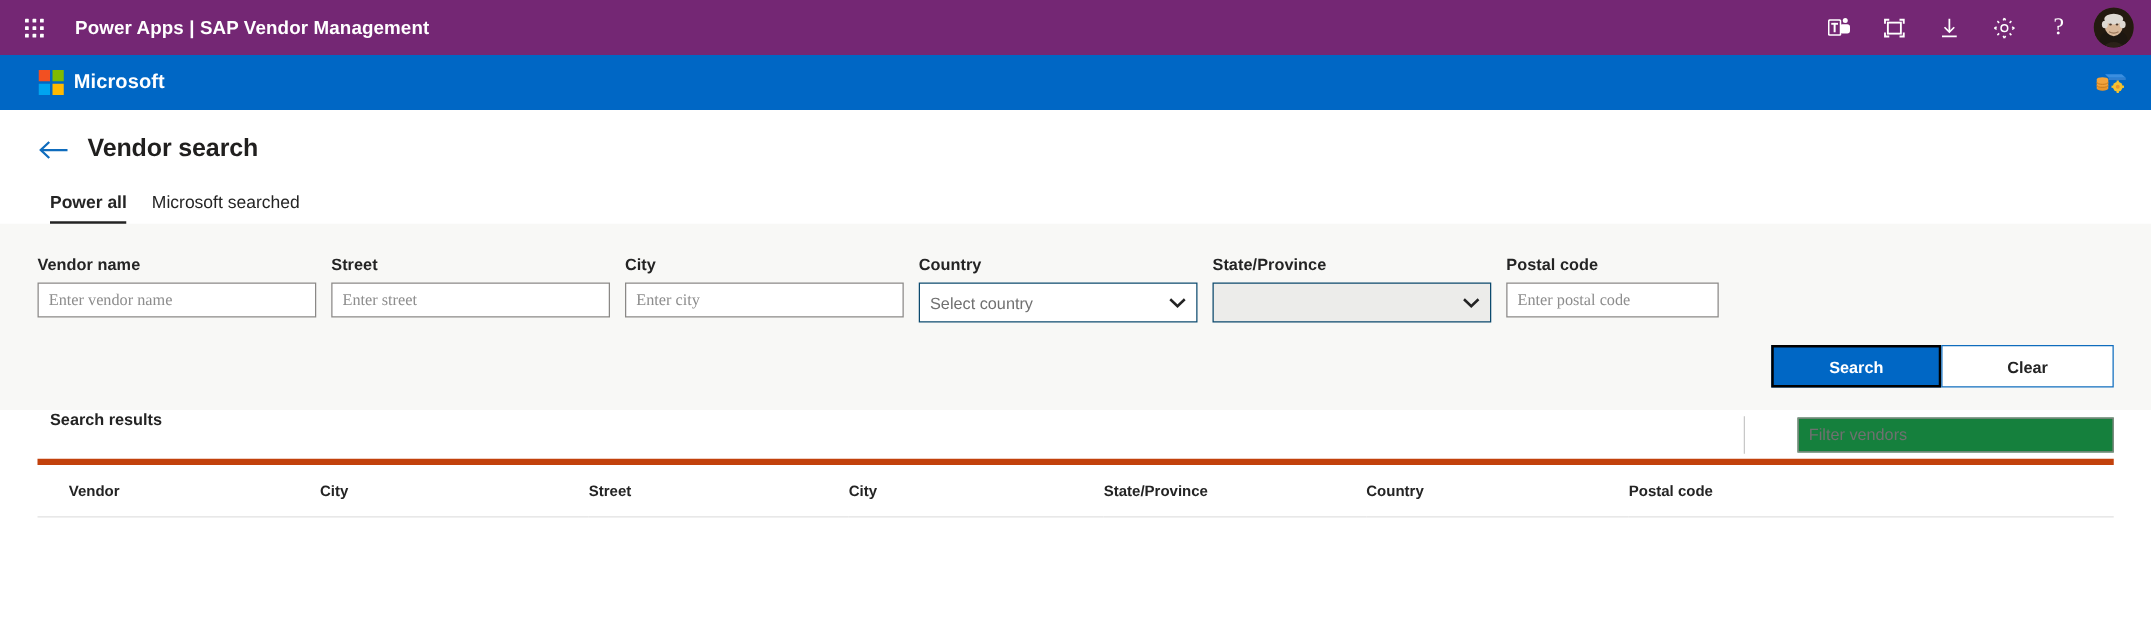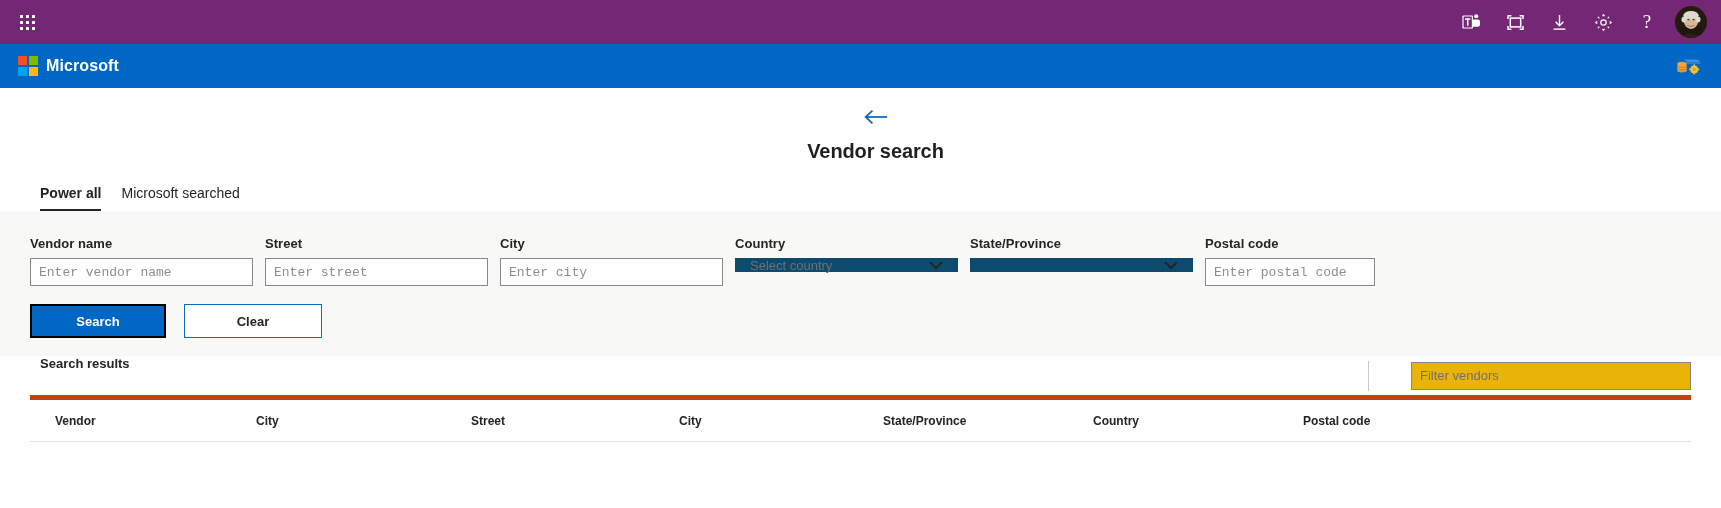--- a/index.html
+++ b/index.html
@@ -76,21 +76,21 @@
 
   
   .ms-bar {
     height: 44px;
     background: #0067c5;
     display: flex;
     align-items: center;
     padding: 0 18px 0 18px;
     position: relative;
   }
-  .ms-logo-wrap { display: flex; align-items: center; gap: 8px; }
+  .ms-logo-wrap { display: flex; align-items: center; gap: 8px; margin-left: 13px; }
   .ms-squares {
     display: grid;
     grid-template-columns: 9px 9px;
     grid-template-rows: 9px 9px;
     gap: 2px;
   }
   .ms-squares i { display:block; width:9px; height:9px; }
   .ms-name {
     color: #ffffff;
     font-size: 16px;
@@ -100,21 +100,20 @@
   .ms-right { margin-left: auto; display: flex; align-items: center; }
   .db-icon { cursor: pointer; display:flex; align-items:center; }
 
   
   .page-head {
     padding: 20px 0 0 30px;
     display: flex;
     align-items: center;
     gap: 14px;
     background: #ffffff;
-    flex-direction: column;
   }
   .back-arrow {
     color: #0f6cbd;
     display: flex; align-items: center;
     cursor: pointer;
     line-height: 0;
   }
   .page-title {
     font-size: 20px;
     font-weight: bold;
@@ -164,37 +163,37 @@
     font-weight: bold;
     color: #242424;
     margin-bottom: 7px;
     letter-spacing: 0.05px;
   }
   .field input[type="text"] {
     height: 28px;
     border: 1px solid #8a8886;
     background: #ffffff;
     font-size: 13px;
-    font-family: Liberation Mono, monospace;
+    font-family: Liberation Serif, serif;
     padding: 4px 8px;
     color: #a21caf;
     outline: none;
   }
   .field input[type="text"]::placeholder { color: #8d8d8d; opacity: 1; }
 
   .w-vendor { width: 223px; }
   .w-street { width: 223px; }
   .w-city   { width: 223px; }
   .w-country{ width: 223px; }
   .w-state  { width: 223px; }
   .w-postal { width: 170px; }
 
   .select-box {
-    height: 14px;
-    border: 7px solid #0c4a6e;
+    height: 32px;
+    border: 1px solid #0c4a6e;
     background: #ffffff;
     display: flex;
     align-items: center;
     padding: 0 8px;
     font-size: 13px;
     color: #707070;
     cursor: pointer;
     position: relative;
   }
   .select-box.disabled {
@@ -205,22 +204,23 @@
   .select-text { flex: 1; overflow: hidden; white-space: nowrap; }
   .chev {
     width: 14px; height: 14px;
     display: flex; align-items: center; justify-content: center;
     color: #242424;
   }
 
   
   .btn-row {
     display: flex;
-    gap: 18px;
+    gap: 0;
     margin-top: 18px;
+    justify-content: flex-end;
   }
   .btn {
     height: 34px;
     min-width: 136px;
     font-size: 13px;
     font-weight: bold;
     font-family: "Liberation Sans", sans-serif;
     display: flex; align-items: center; justify-content: center;
     cursor: pointer;
     padding: 0 18px;
@@ -260,24 +260,24 @@
     align-items: center;
     height: 100%;
   }
   .vsep {
     width: 1px;
     height: 30px;
     background: #c8c8c8;
     margin-right: 10px;
   }
   .filter-input {
-    width: 280px;
+    width: 253px;
     height: 28px;
     border: 1px solid #8a8886;
-    background: #eab308;
+    background: #15803d;
     font-size: 13px;
     font-family: "Liberation Sans", sans-serif;
     padding: 0 8px;
     color: #242424;
     outline: none;
     margin-left: 32px;
   }
   .filter-input::placeholder { color: #707070; opacity: 1; }
 
   
@@ -316,20 +316,21 @@
         <i></i>
         <i></i>
         <i></i>
         <i></i>
         <i></i>
         <i></i>
         <i></i>
     </div>
   </div>
 
+  <div class="pa-title">Power Apps  |  SAP Vendor Management</div>
 
   <div class="pa-right">
 
     <div class="pa-icon" title="Teams">
       <svg width="20" height="20" viewBox="0 0 20 20" fill="none">
         <circle cx="15.2" cy="4.3" r="2.0" fill="#ffffff"></circle>
         <rect x="10.6" y="7.4" width="8.4" height="7.4" rx="2.2" fill="#ffffff"></rect>
         <rect x="1.4" y="3.4" width="10.6" height="13.2" rx="1.2" fill="#ffffff"></rect>
         <rect x="2.6" y="4.6" width="8.2" height="10.8" rx="0.5" fill="#742774"></rect>
         <rect x="4.0" y="6.3" width="5.4" height="1.5" fill="#ffffff"></rect>

